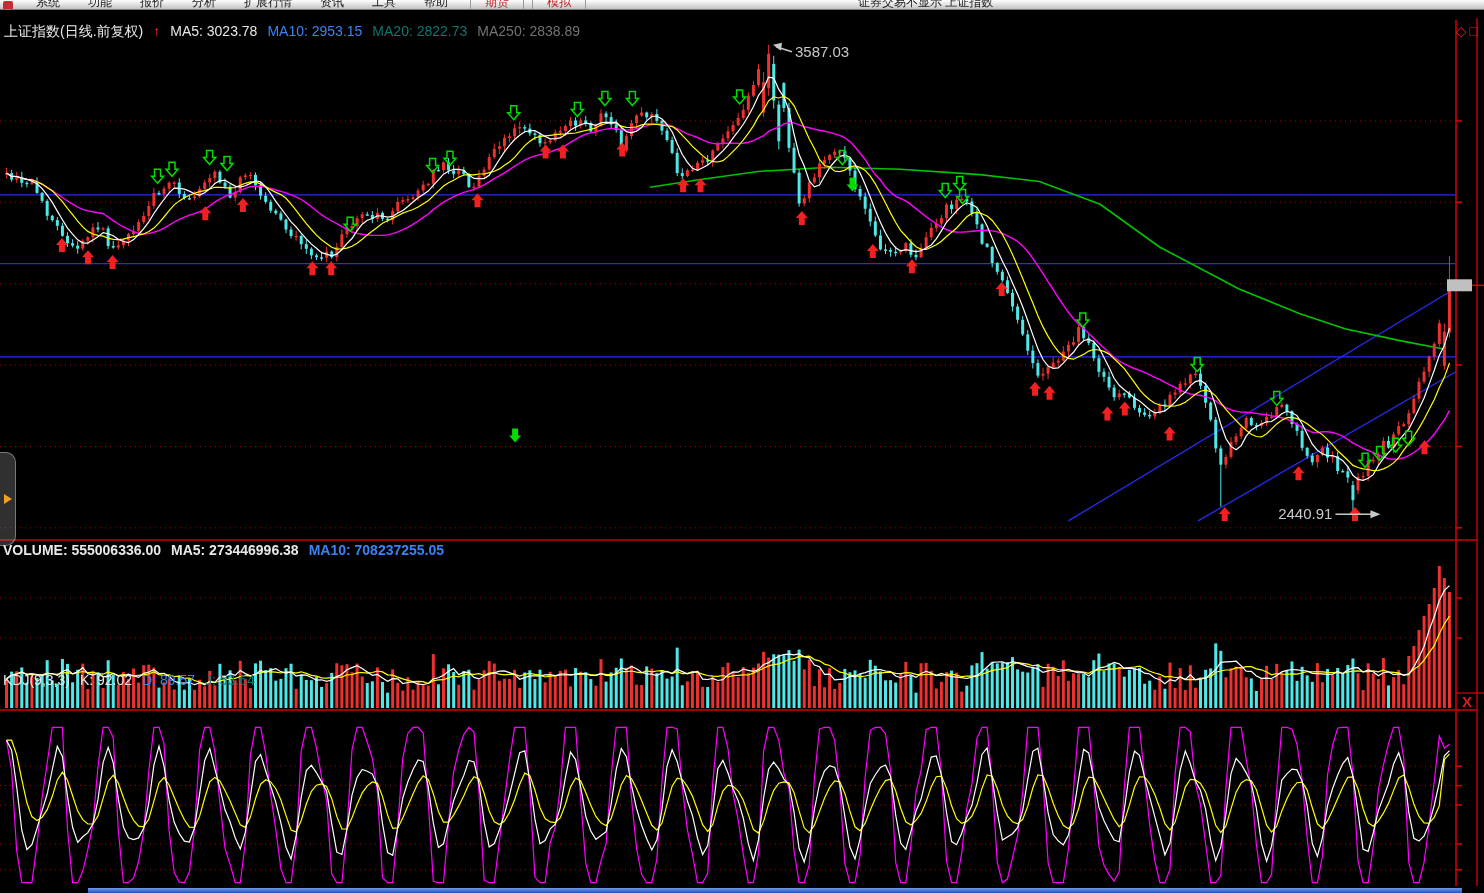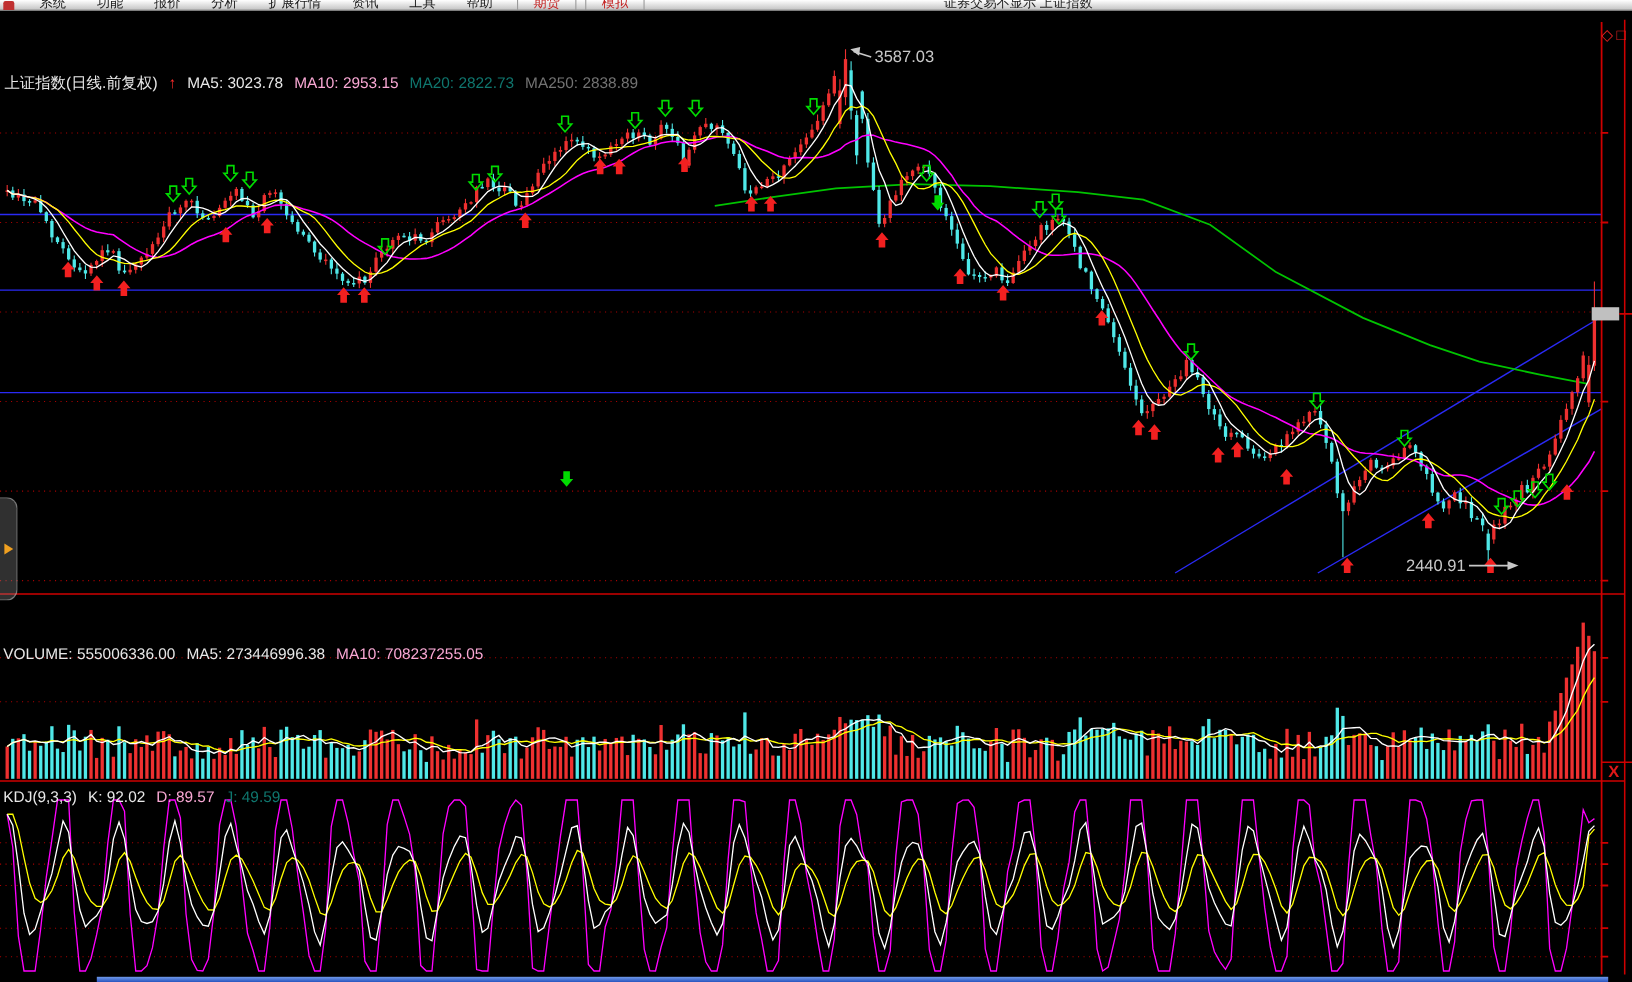--- a/index.html
+++ b/index.html
@@ -8,22 +8,22 @@
   
   .menubar{position:absolute;left:0;top:0;width:1484px;height:9px;
            background:linear-gradient(#ffffff,#c3c3c3);border-bottom:1px solid #7d7d7d;
            overflow:hidden;white-space:nowrap;padding-left:48px;}
   .menubar .row{position:absolute;left:22px;top:-6px;display:flex;gap:0;}
   .menu-item{font-size:12px;color:#1a1a1a;padding:0 14px;}
   .menu-item.hot{color:#c42222;border-left:1px solid #9a9a9a;border-right:1px solid #9a9a9a;margin-left:8px;}
   .menubar .logo{position:absolute;left:3px;top:1px;width:10px;height:10px;background:#c03030;border-radius:2px;}
   .menubar .wtitle{position:absolute;left:858px;top:-6px;font-size:12px;color:#222;}
   
-  .pane-header{position:absolute;display:flex;gap:10px;font-size:14px;line-height:16px;white-space:nowrap;z-index:3;margin-top:44px;}
-  .t-white{color:#e8e8e8}.t-yellow{color:#f9a8d4}.t-magenta{color:#0f766e}
+  .pane-header{position:absolute;display:flex;gap:10px;font-size:14px;line-height:16px;white-space:nowrap;z-index:3;}
+  .t-white{color:#e8e8e8}.t-yellow{color:#3b82f6}.t-magenta{color:#0f766e}
   .t-green{color:#737373}.t-red{color:#ff2a2a;font-weight:bold}
   
   .corner-icons{position:absolute;right:6px;top:24px;display:flex;gap:3px;z-index:4;
                 color:#e02020;font-size:14px;line-height:14px;}
   
   .left-handle{position:absolute;left:0;top:452px;width:15px;height:92px;z-index:4;
                background:rgba(150,150,150,.32);border:1px solid rgba(210,210,210,.45);border-left:none;
                border-radius:0 10px 10px 0;display:flex;align-items:center;justify-content:center;}
   .left-handle .tri{width:0;height:0;border-left:8px solid #f0a020;
                     border-top:5px solid transparent;border-bottom:5px solid transparent;}
@@ -64,31 +64,31 @@
     <span class="t-yellow">MA10: 2953.15</span>
     <span class="t-magenta">MA20: 2822.73</span>
     <span class="t-green">MA250: 2838.89</span>
   </div>
 
   <div class="corner-icons">
     <span>◇</span>
     <span>□</span>
   </div>
 
-  <div class="pane-header" style="left:3px;top:542px;">
+  <div class="pane-header" style="left:3px;top:542px;font-weight:bold;">
     <span class="t-white">VOLUME: 555006336.00</span>
     <span class="t-white">MA5: 273446996.38</span>
     <span class="t-yellow">MA10: 708237255.05</span>
   </div>
 
   <div class="pane-header" style="left:3px;top:672px;">
     <span class="t-white">KDJ(9,3,3)</span>
     <span class="t-white">K: 92.02</span>
     <span class="t-yellow">D: 89.57</span>
-    <span class="t-magenta">J: 49.59</span>
+    <span class="t-magenta">J: 53.64</span>
   </div>
 
   <svg id="chart-svg" width="1484" height="893">
       <g>
         <line x1="0" y1="120.88643533123029" x2="1456" y2="120.88643533123029" stroke="#a80000" stroke-width="1" stroke-dasharray="1 4"></line>
         <line x1="0" y1="202.2744479495268" x2="1456" y2="202.2744479495268" stroke="#a80000" stroke-width="1" stroke-dasharray="1 4"></line>
         <line x1="0" y1="283.6624605678233" x2="1456" y2="283.6624605678233" stroke="#a80000" stroke-width="1" stroke-dasharray="1 4"></line>
         <line x1="0" y1="365.05047318611986" x2="1456" y2="365.05047318611986" stroke="#a80000" stroke-width="1" stroke-dasharray="1 4"></line>
         <line x1="0" y1="446.4384858044164" x2="1456" y2="446.4384858044164" stroke="#a80000" stroke-width="1" stroke-dasharray="1 4"></line>
         <line x1="0" y1="527.8264984227129" x2="1456" y2="527.8264984227129" stroke="#a80000" stroke-width="1" stroke-dasharray="1 4"></line>

